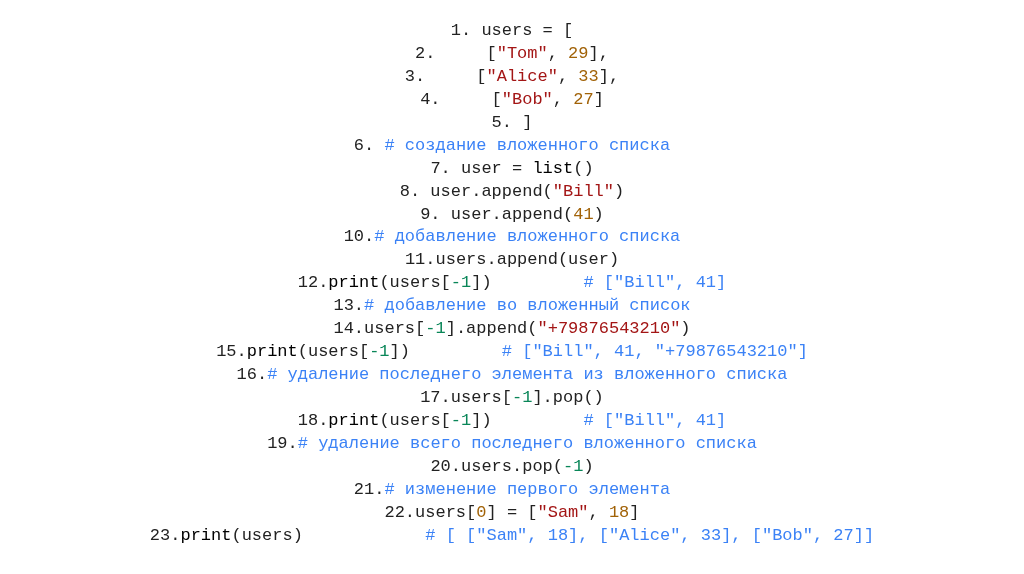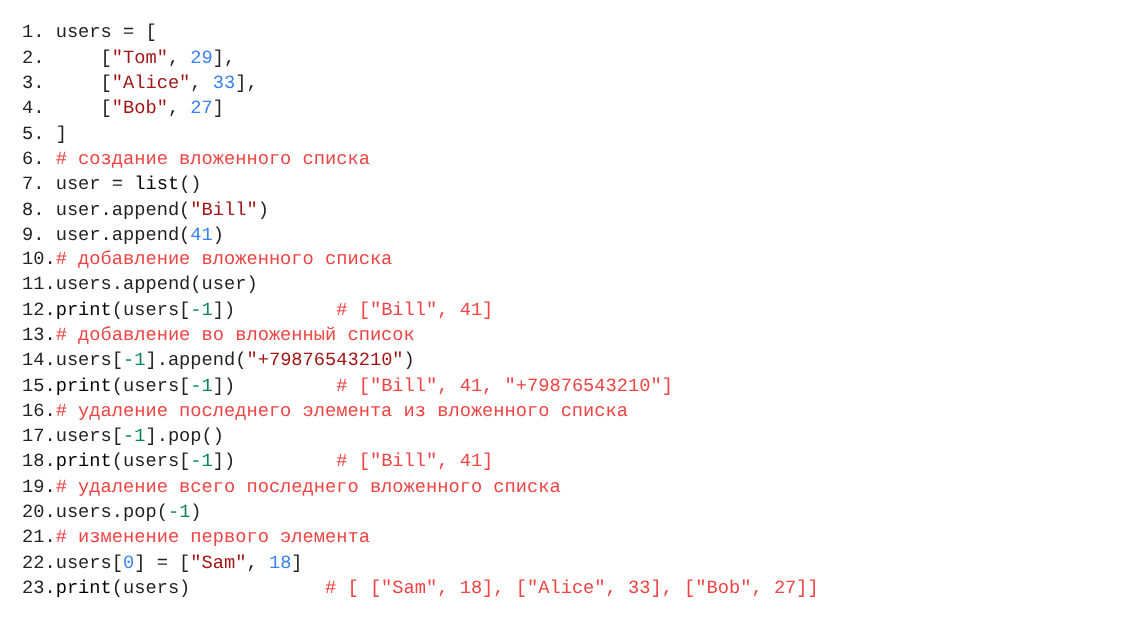--- a/index.html
+++ b/index.html
@@ -9,24 +9,25 @@
     font-family: Consolas, 'Courier New', monospace;
     font-size: 17px;
     line-height: 1.35;
     color: #222;
   }
   .code-block {
     white-space: pre;
   }
   .line {
     display: block;
+    text-align: center;
   }
   .ln { color: #222; }
   .str { color: #a31515; }
-  .num { color: #3b82f6; }
-  .cmt { color: #ef4444; font-family: Liberation Mono, monospace; }
+  .num { color: #a16207; }
+  .cmt { color: #3b82f6; font-family: Liberation Mono, monospace; }
   .fn { color: #000000; }
   .idx { color: #098658; }
 </style>
 </head>
 <body>
 
 <div class="code-block" id="code-root"><div class="line"><span class="ln">1.</span><span class="ln"> users = [</span></div><div class="line"><span class="ln">2.</span><span class="ln">     [</span><span class="str">"Tom"</span><span class="ln">, </span><span class="num">29</span><span class="ln">],</span></div><div class="line"><span class="ln">3.</span><span class="ln">     [</span><span class="str">"Alice"</span><span class="ln">, </span><span class="num">33</span><span class="ln">],</span></div><div class="line"><span class="ln">4.</span><span class="ln">     [</span><span class="str">"Bob"</span><span class="ln">, </span><span class="num">27</span><span class="ln">]</span></div><div class="line"><span class="ln">5.</span><span class="ln"> ]</span></div><div class="line"><span class="ln">6.</span><span class="ln"> </span><span class="cmt"># создание вложенного списка</span></div><div class="line"><span class="ln">7.</span><span class="ln"> user = </span><span class="fn">list</span><span class="ln">()</span></div><div class="line"><span class="ln">8.</span><span class="ln"> user.append(</span><span class="str">"Bill"</span><span class="ln">)</span></div><div class="line"><span class="ln">9.</span><span class="ln"> user.append(</span><span class="num">41</span><span class="ln">)</span></div><div class="line"><span class="ln">10.</span><span class="cmt"># добавление вложенного списка</span></div><div class="line"><span class="ln">11.</span><span class="ln">users.append(user)</span></div><div class="line"><span class="ln">12.</span><span class="fn">print</span><span class="ln">(users[</span><span class="idx">-1</span><span class="ln">])         </span><span class="cmt"># ["Bill", 41]</span></div><div class="line"><span class="ln">13.</span><span class="cmt"># добавление во вложенный список</span></div><div class="line"><span class="ln">14.</span><span class="ln">users[</span><span class="idx">-1</span><span class="ln">].append(</span><span class="str">"+79876543210"</span><span class="ln">)</span></div><div class="line"><span class="ln">15.</span><span class="fn">print</span><span class="ln">(users[</span><span class="idx">-1</span><span class="ln">])         </span><span class="cmt"># ["Bill", 41, "+79876543210"]</span></div><div class="line"><span class="ln">16.</span><span class="cmt"># удаление последнего элемента из вложенного списка</span></div><div class="line"><span class="ln">17.</span><span class="ln">users[</span><span class="idx">-1</span><span class="ln">].pop()</span></div><div class="line"><span class="ln">18.</span><span class="fn">print</span><span class="ln">(users[</span><span class="idx">-1</span><span class="ln">])         </span><span class="cmt"># ["Bill", 41]</span></div><div class="line"><span class="ln">19.</span><span class="cmt"># удаление всего последнего вложенного списка</span></div><div class="line"><span class="ln">20.</span><span class="ln">users.pop(</span><span class="idx">-1</span><span class="ln">)</span></div><div class="line"><span class="ln">21.</span><span class="cmt"># изменение первого элемента</span></div><div class="line"><span class="ln">22.</span><span class="ln">users[</span><span class="num">0</span><span class="ln">] = [</span><span class="str">"Sam"</span><span class="ln">, </span><span class="num">18</span><span class="ln">]</span></div><div class="line"><span class="ln">23.</span><span class="fn">print</span><span class="ln">(users)            </span><span class="cmt"># [ ["Sam", 18], ["Alice", 33], ["Bob", 27]]</span></div></div>
 
 </body></html>

